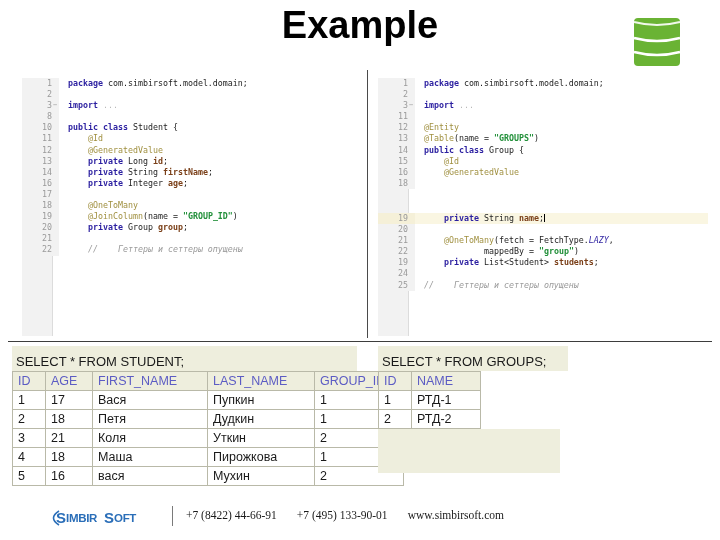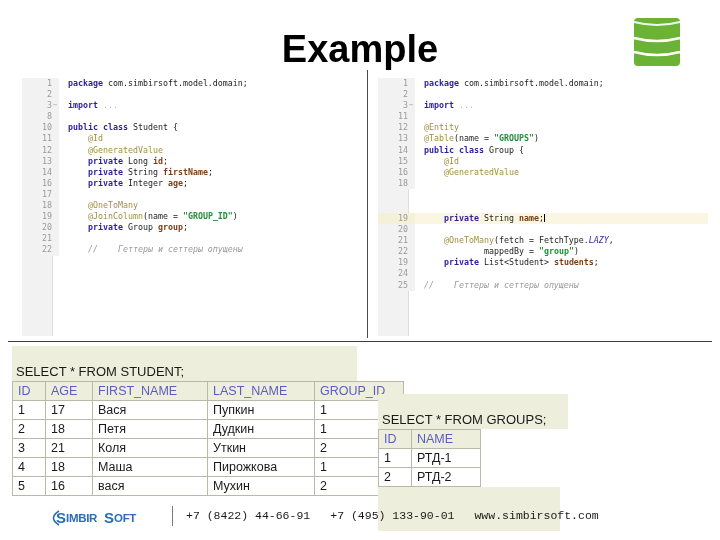--- a/index.html
+++ b/index.html
@@ -12,21 +12,21 @@
     height: 540px;
     position: relative;
     overflow: hidden;
     font-family: "Liberation Sans", sans-serif;
   }
 
   
   .slide-title {
     position: absolute;
     left: 0;
-    top: 28px;
+    top: 4px;
     width: 720px;
     text-align: center;
     font-size: 38px;
     font-weight: bold;
     color: #000000;
     letter-spacing: 0px;
     font-family: "Liberation Sans", sans-serif;
   }
 
   
@@ -144,27 +144,27 @@
     left: 31px;
     width: 5px;
     height: 5px;
     color: #9a9a9a;
     font-size: 7px;
   }
 
   
   .result-block { position: absolute; }
   .result-block.left  { left: 12px;  top: 346px; }
-  .result-block.right { left: 378px; top: 346px; margin-top: 48px; }
+  .result-block.right { left: 378px; top: 346px; }
 
   .query-bar {
     background: #eeeedd;
     color: #1a1a1a;
     font-size: 13px;
-    padding: 18px 4px 2px 4px;
+    padding: 8px 4px 2px 4px;
     font-family: "Liberation Sans", sans-serif;
   }
   .result-block.left  .query-bar { width: 337px; }
   .result-block.right .query-bar { width: 182px; }
 
   table.rs {
     border-collapse: collapse;
     background: #ffffff;
     font-size: 12.5px;
     font-family: "Liberation Sans", sans-serif;
@@ -215,21 +215,21 @@
     height: 20px;
     background: #7a7a7a;
   }
   .footer-contacts {
     position: absolute;
     left: 186px;
     top: 6px;
     font-size: 11.5px;
     color: #1a1a1a;
     white-space: nowrap;
-    font-family: Liberation Mono, monospace;
+    font-family: Liberation Serif, serif;
   }
   .footer-contacts span { margin-right: 20px; }
   .footer-contacts span:last-child { margin-right: 0; }
 </style>
 </head>
 <body>
 
 <div class="slide-title">Example</div>
 
 <div class="db-icon">

